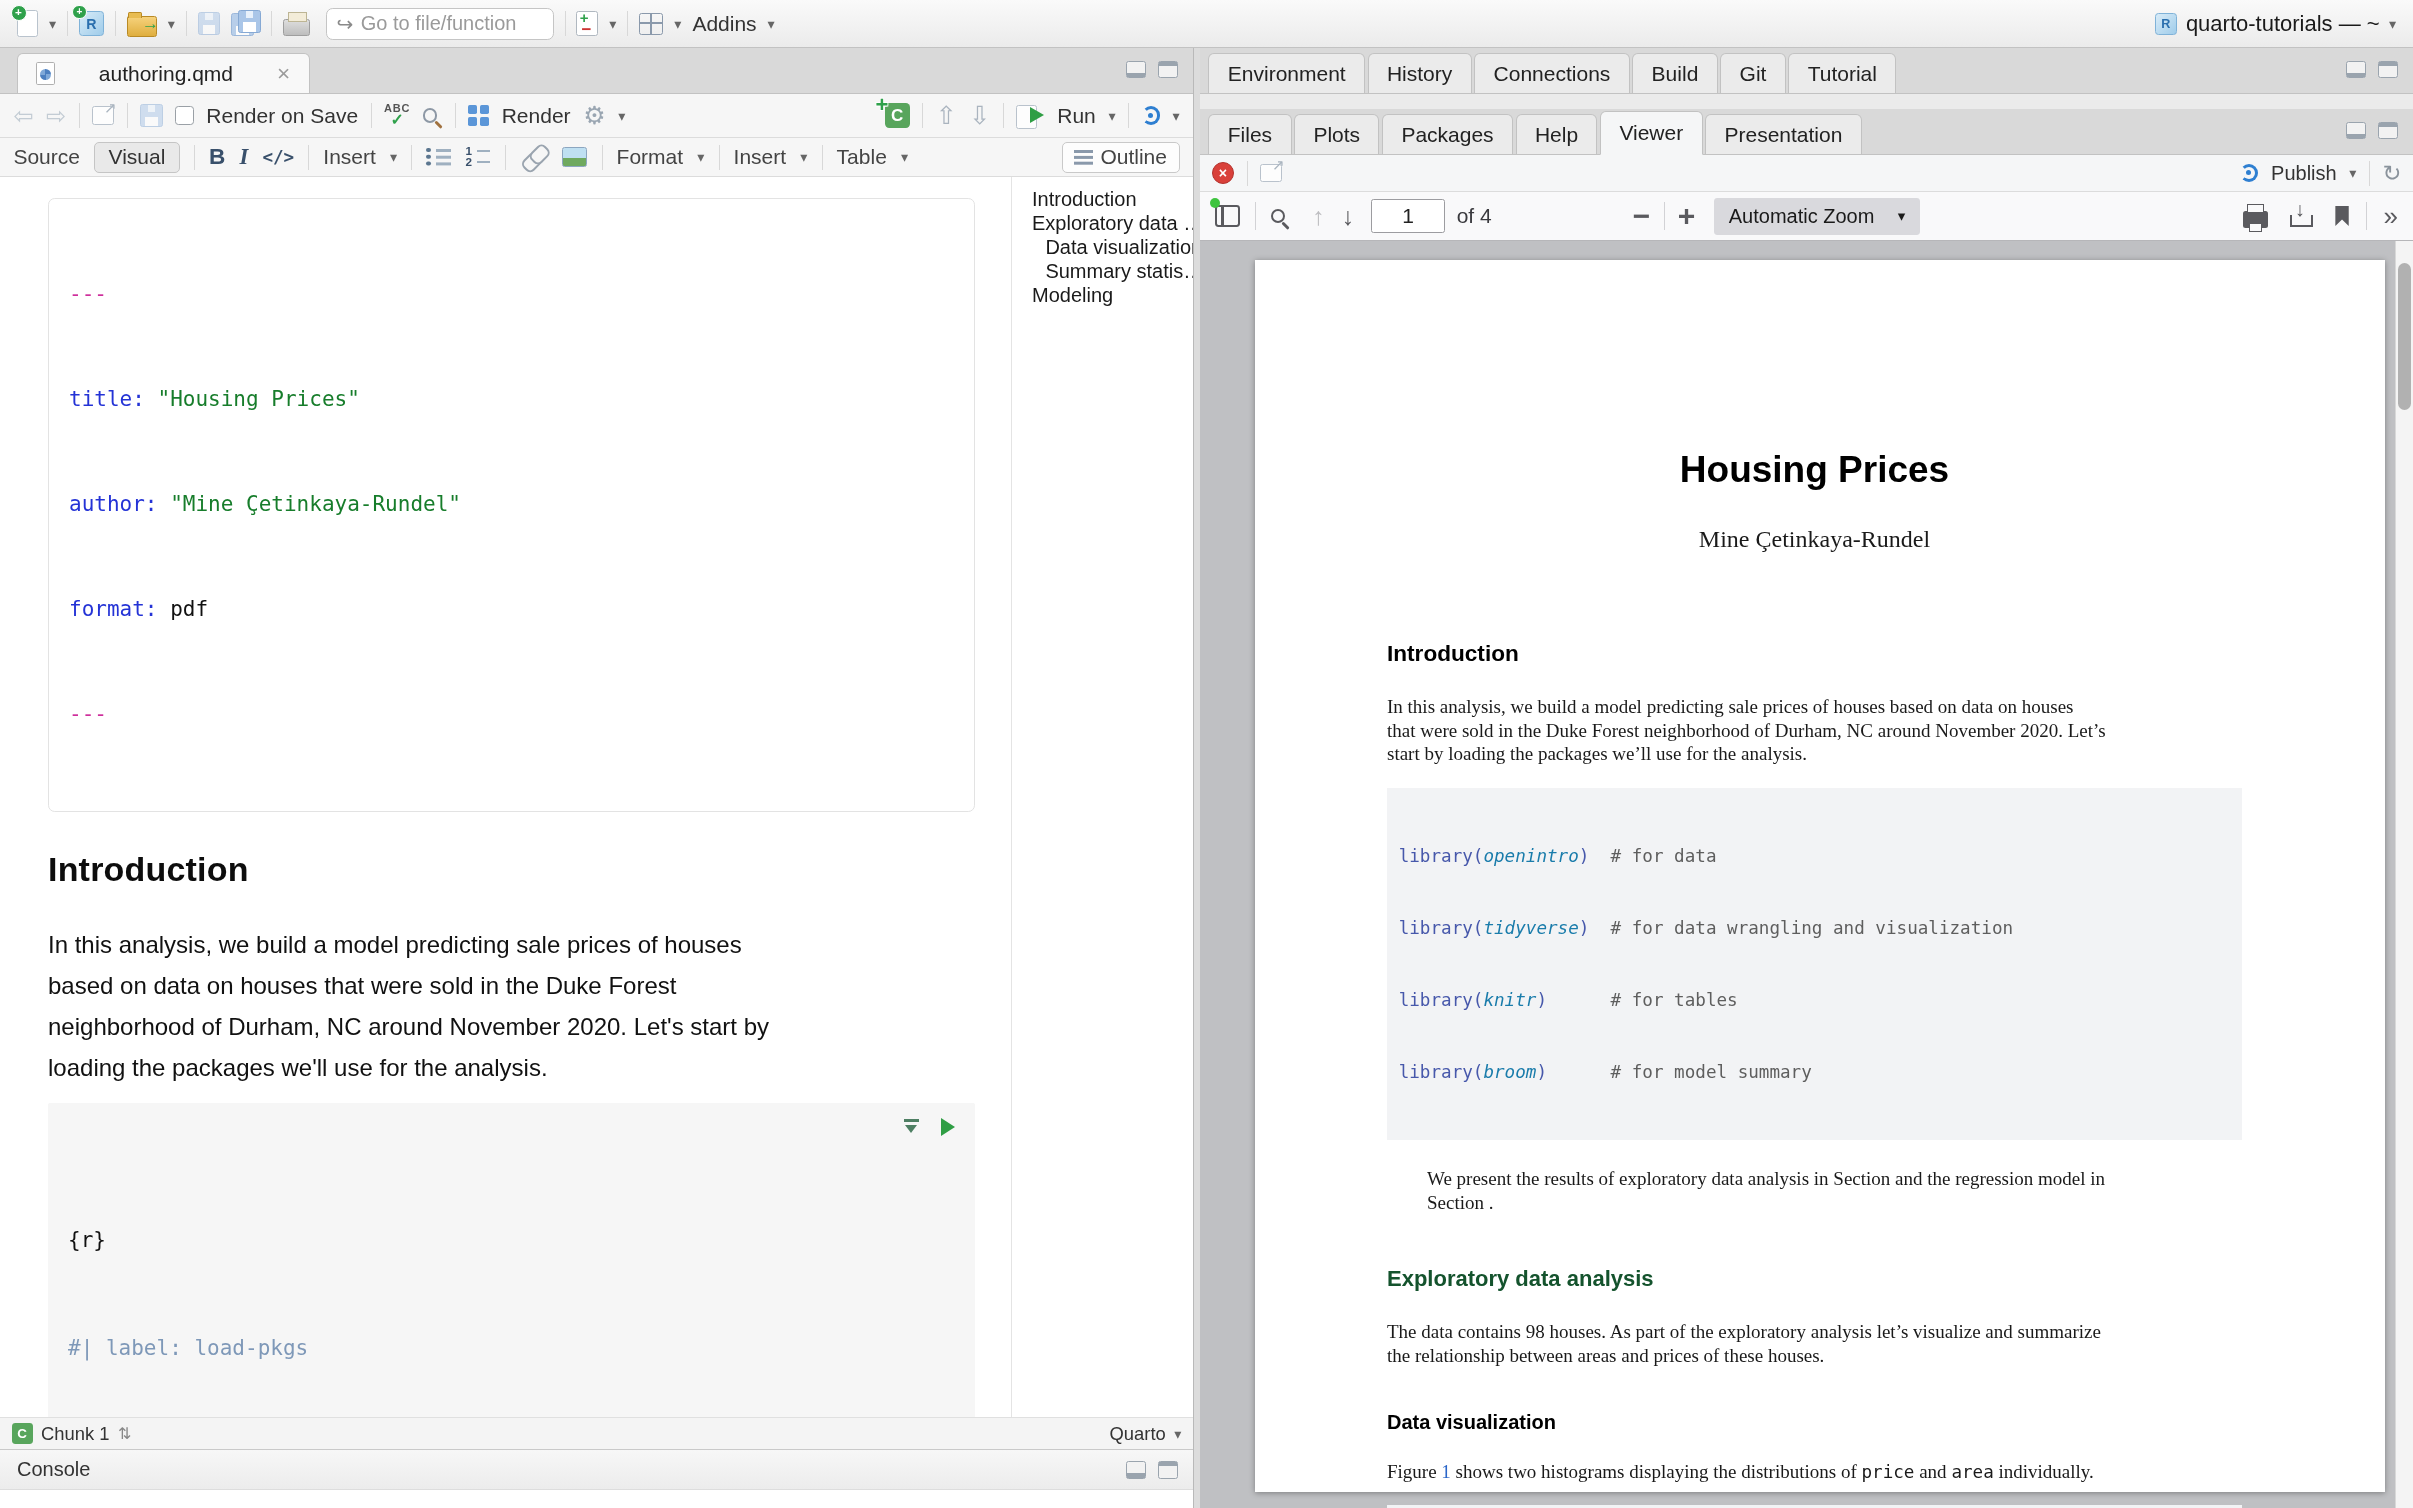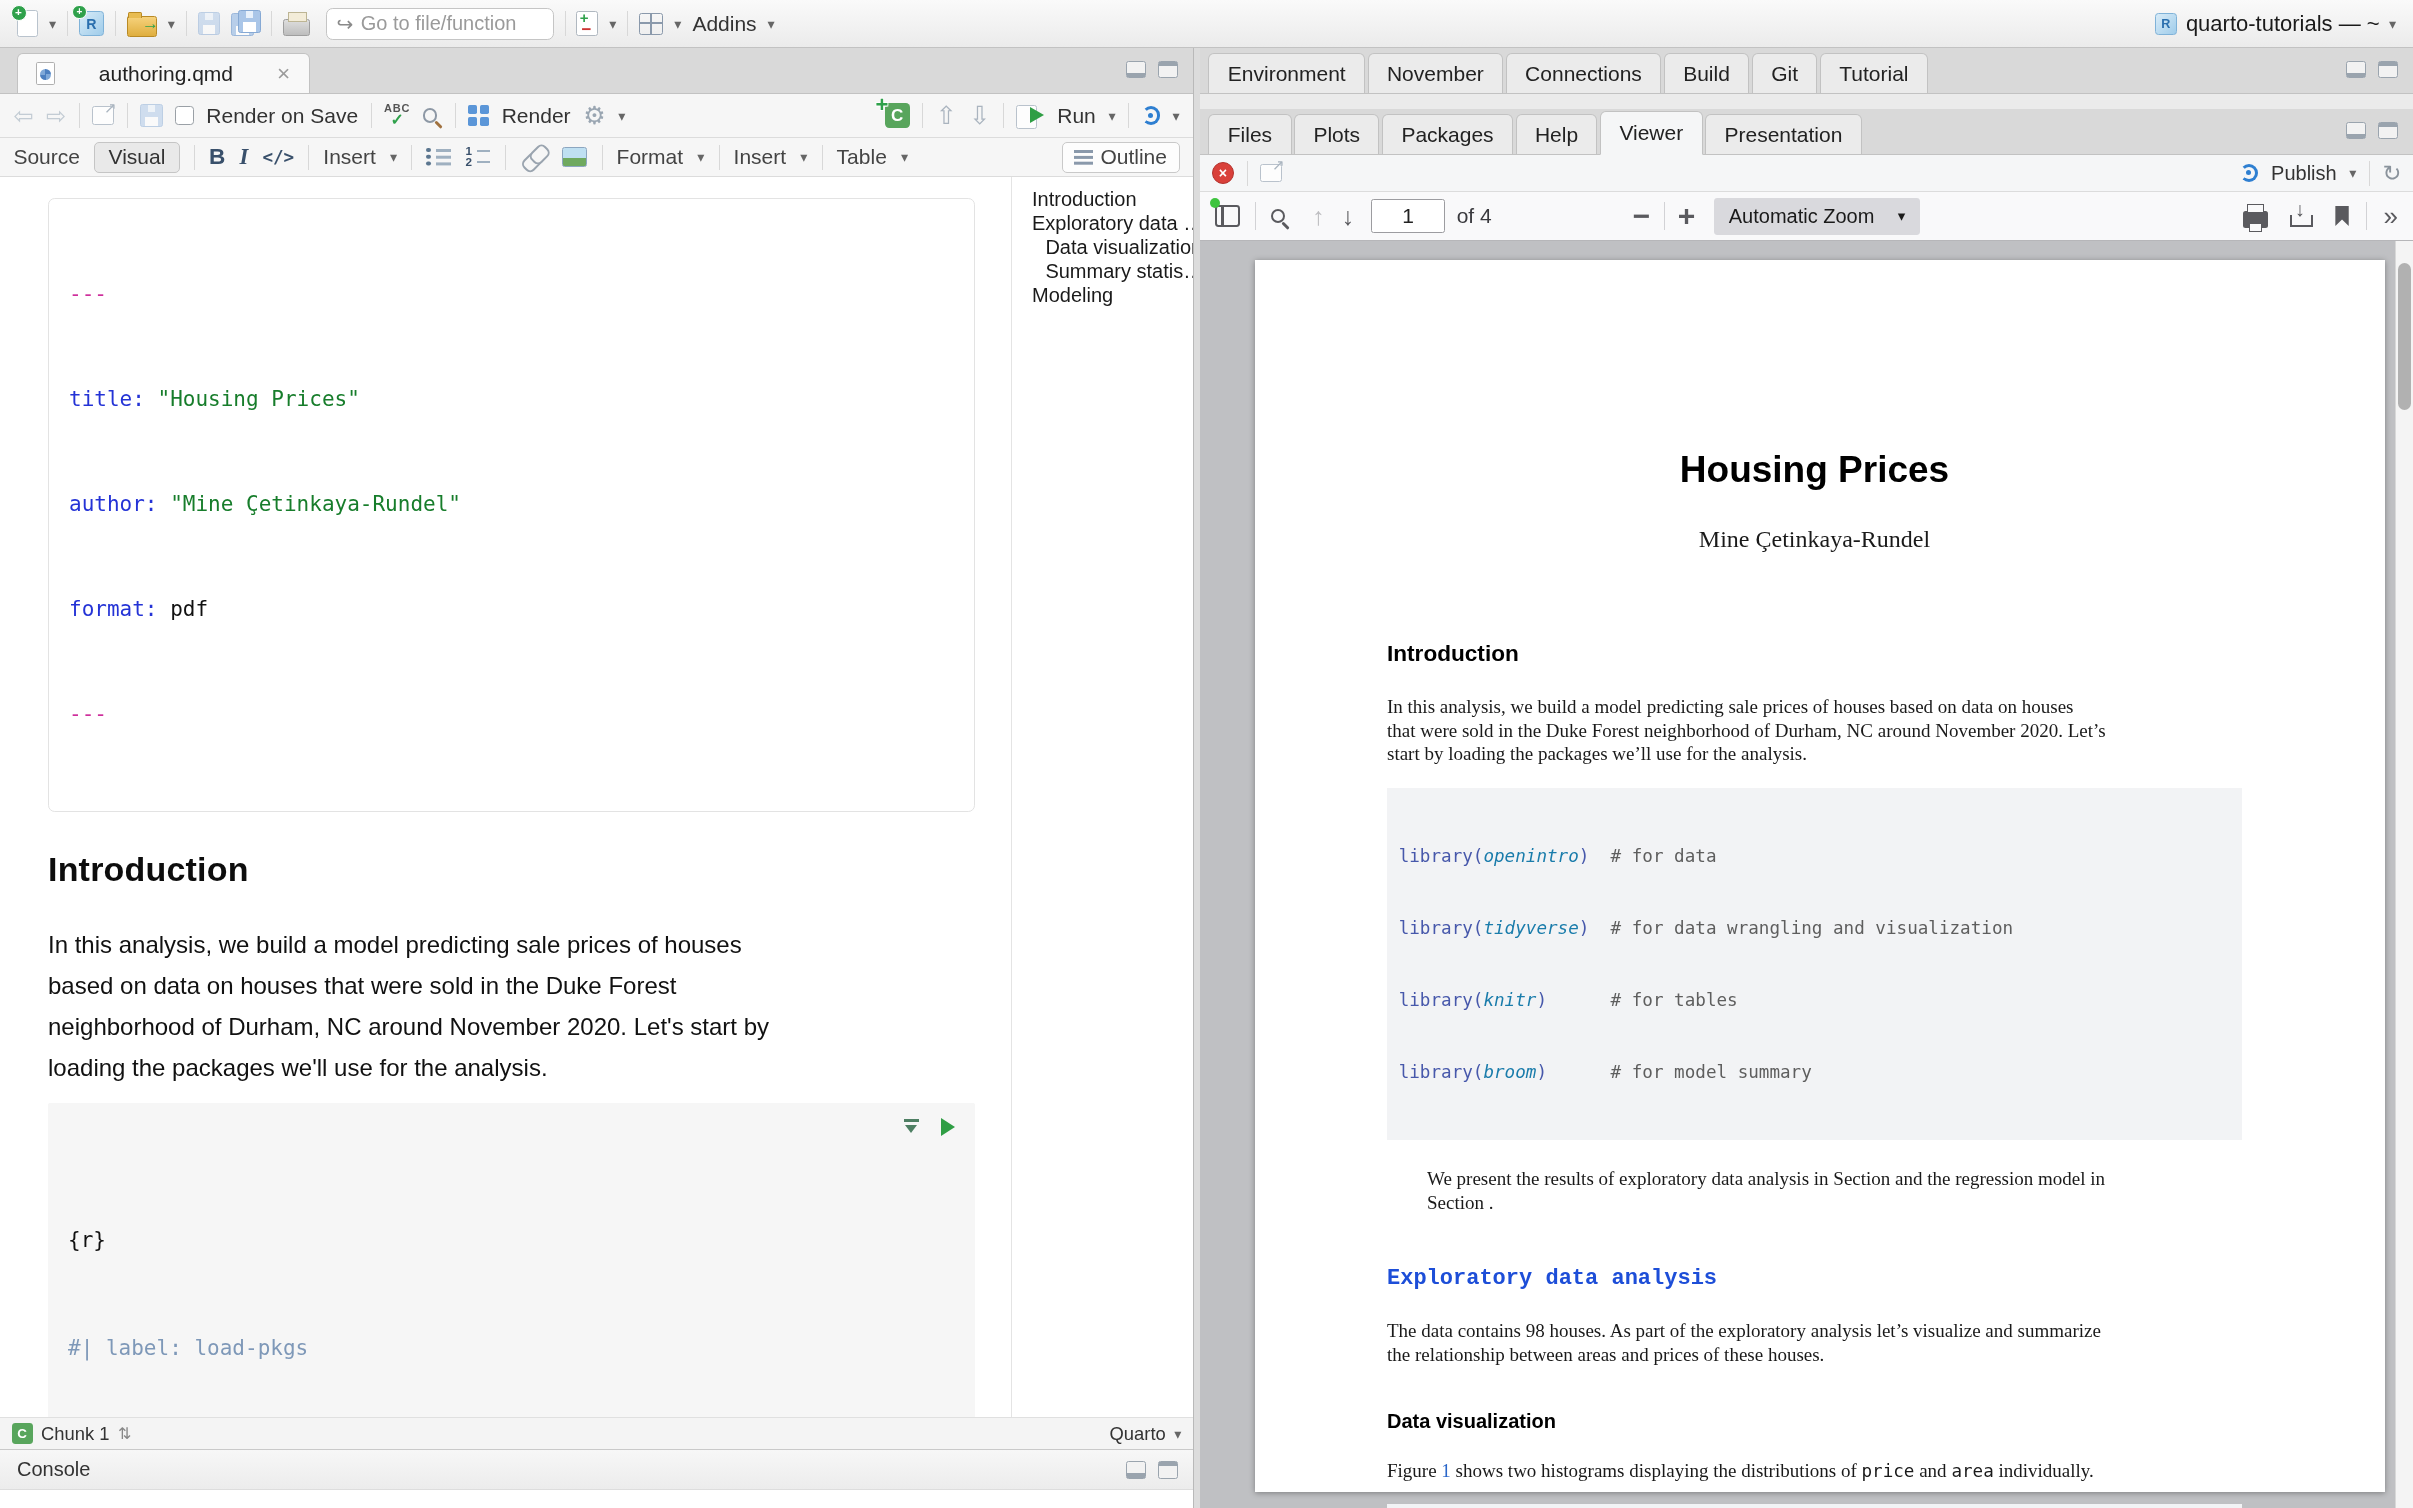--- a/index.html
+++ b/index.html
@@ -193,21 +193,21 @@
   .pdf-area { flex:1 1 auto; position:relative; background:#bfc0c3; overflow:hidden; }
   .pdf-scrollbar { position:absolute; right:0; top:0; bottom:0; width:18.4px; background:#f4f4f4; border-left:0.8px solid #d8d8d8; }
   .pdf-thumb { position:absolute; right:2.5px; top:22px; width:12.6px; height:147px; background:#b1b1b1; border-radius:6.7px; }
   .pdf-page { position:absolute; left:55px; top:19px; width:1130px; height:1232px; background:#fff;
     box-shadow:0 0.8px 5.9px rgba(0,0,0,.35); }
   .pdf-content { position:absolute; left:132px; top:0; width:855px; font-family:"Liberation Serif",serif; color:#1a1a1a; }
   .pdf-title { margin-top:189px; text-align:center; font-family:"Liberation Sans",sans-serif; font-weight:bold;
     font-size:37px; color:#000; }
   .pdf-author { margin-top:35px; text-align:center; font-size:24px; }
   .pdf-h1 { margin-top:88px; font-family:"Liberation Sans",sans-serif; font-weight:bold; font-size:22.6px; color:#000; }
-  .pdf-h2 { margin-top:52px; font-family:Liberation Mono, monospace; font-weight:bold; font-size:22px; color:#1d4ed8; }
+  .pdf-h2 { margin-top:52px; font-family:Liberation Sans, sans-serif; font-weight:bold; font-size:22px; color:#14532d; }
   .pdf-h3 { margin-top:44px; font-family:"Liberation Sans",sans-serif; font-weight:bold; font-size:20px; color:#000; }
   .pdf-p { margin-top:28px; font-size:19px; line-height:23.5px; }
   .pdf-p.m32 { margin-top:27px;margin-left:40px; } .pdf-p.m31 { margin-top:26px; }
   .pdf-code { margin-top:22px; background:#f2f3f5; padding:8.4px 0 8.4px 11.7px; font-family:"DejaVu Sans Mono",monospace;
     font-size:17.6px; line-height:24px; white-space:pre; width:855px; }
   .pdf-code.m24 { margin-top:20px; }
   .tk-pfn { color:#4758AB; } .tk-ppkg { color:#1a7cab;font-style:italic; } .tk-pcm { color:#5E5E5E; }
   .fig-link { color:#2a66c9; }
   .fig-code { font-family:"DejaVu Sans Mono",monospace; font-size:17.6px; }
 </style>
@@ -406,21 +406,21 @@
     </div>
   </div>
 </div>
 
 <div id="right-pane">
   <div class="tabstrip" style="padding-left:8.4px;">
     <div class="tab">
         <span>Environment</span>
       </div>
     <div class="tab">
-        <span>November</span>
+        <span>History</span>
       </div>
     <div class="tab">
         <span>Connections</span>
       </div>
     <div class="tab">
         <span>Build</span>
       </div>
     <div class="tab">
         <span>Git</span>
       </div>

